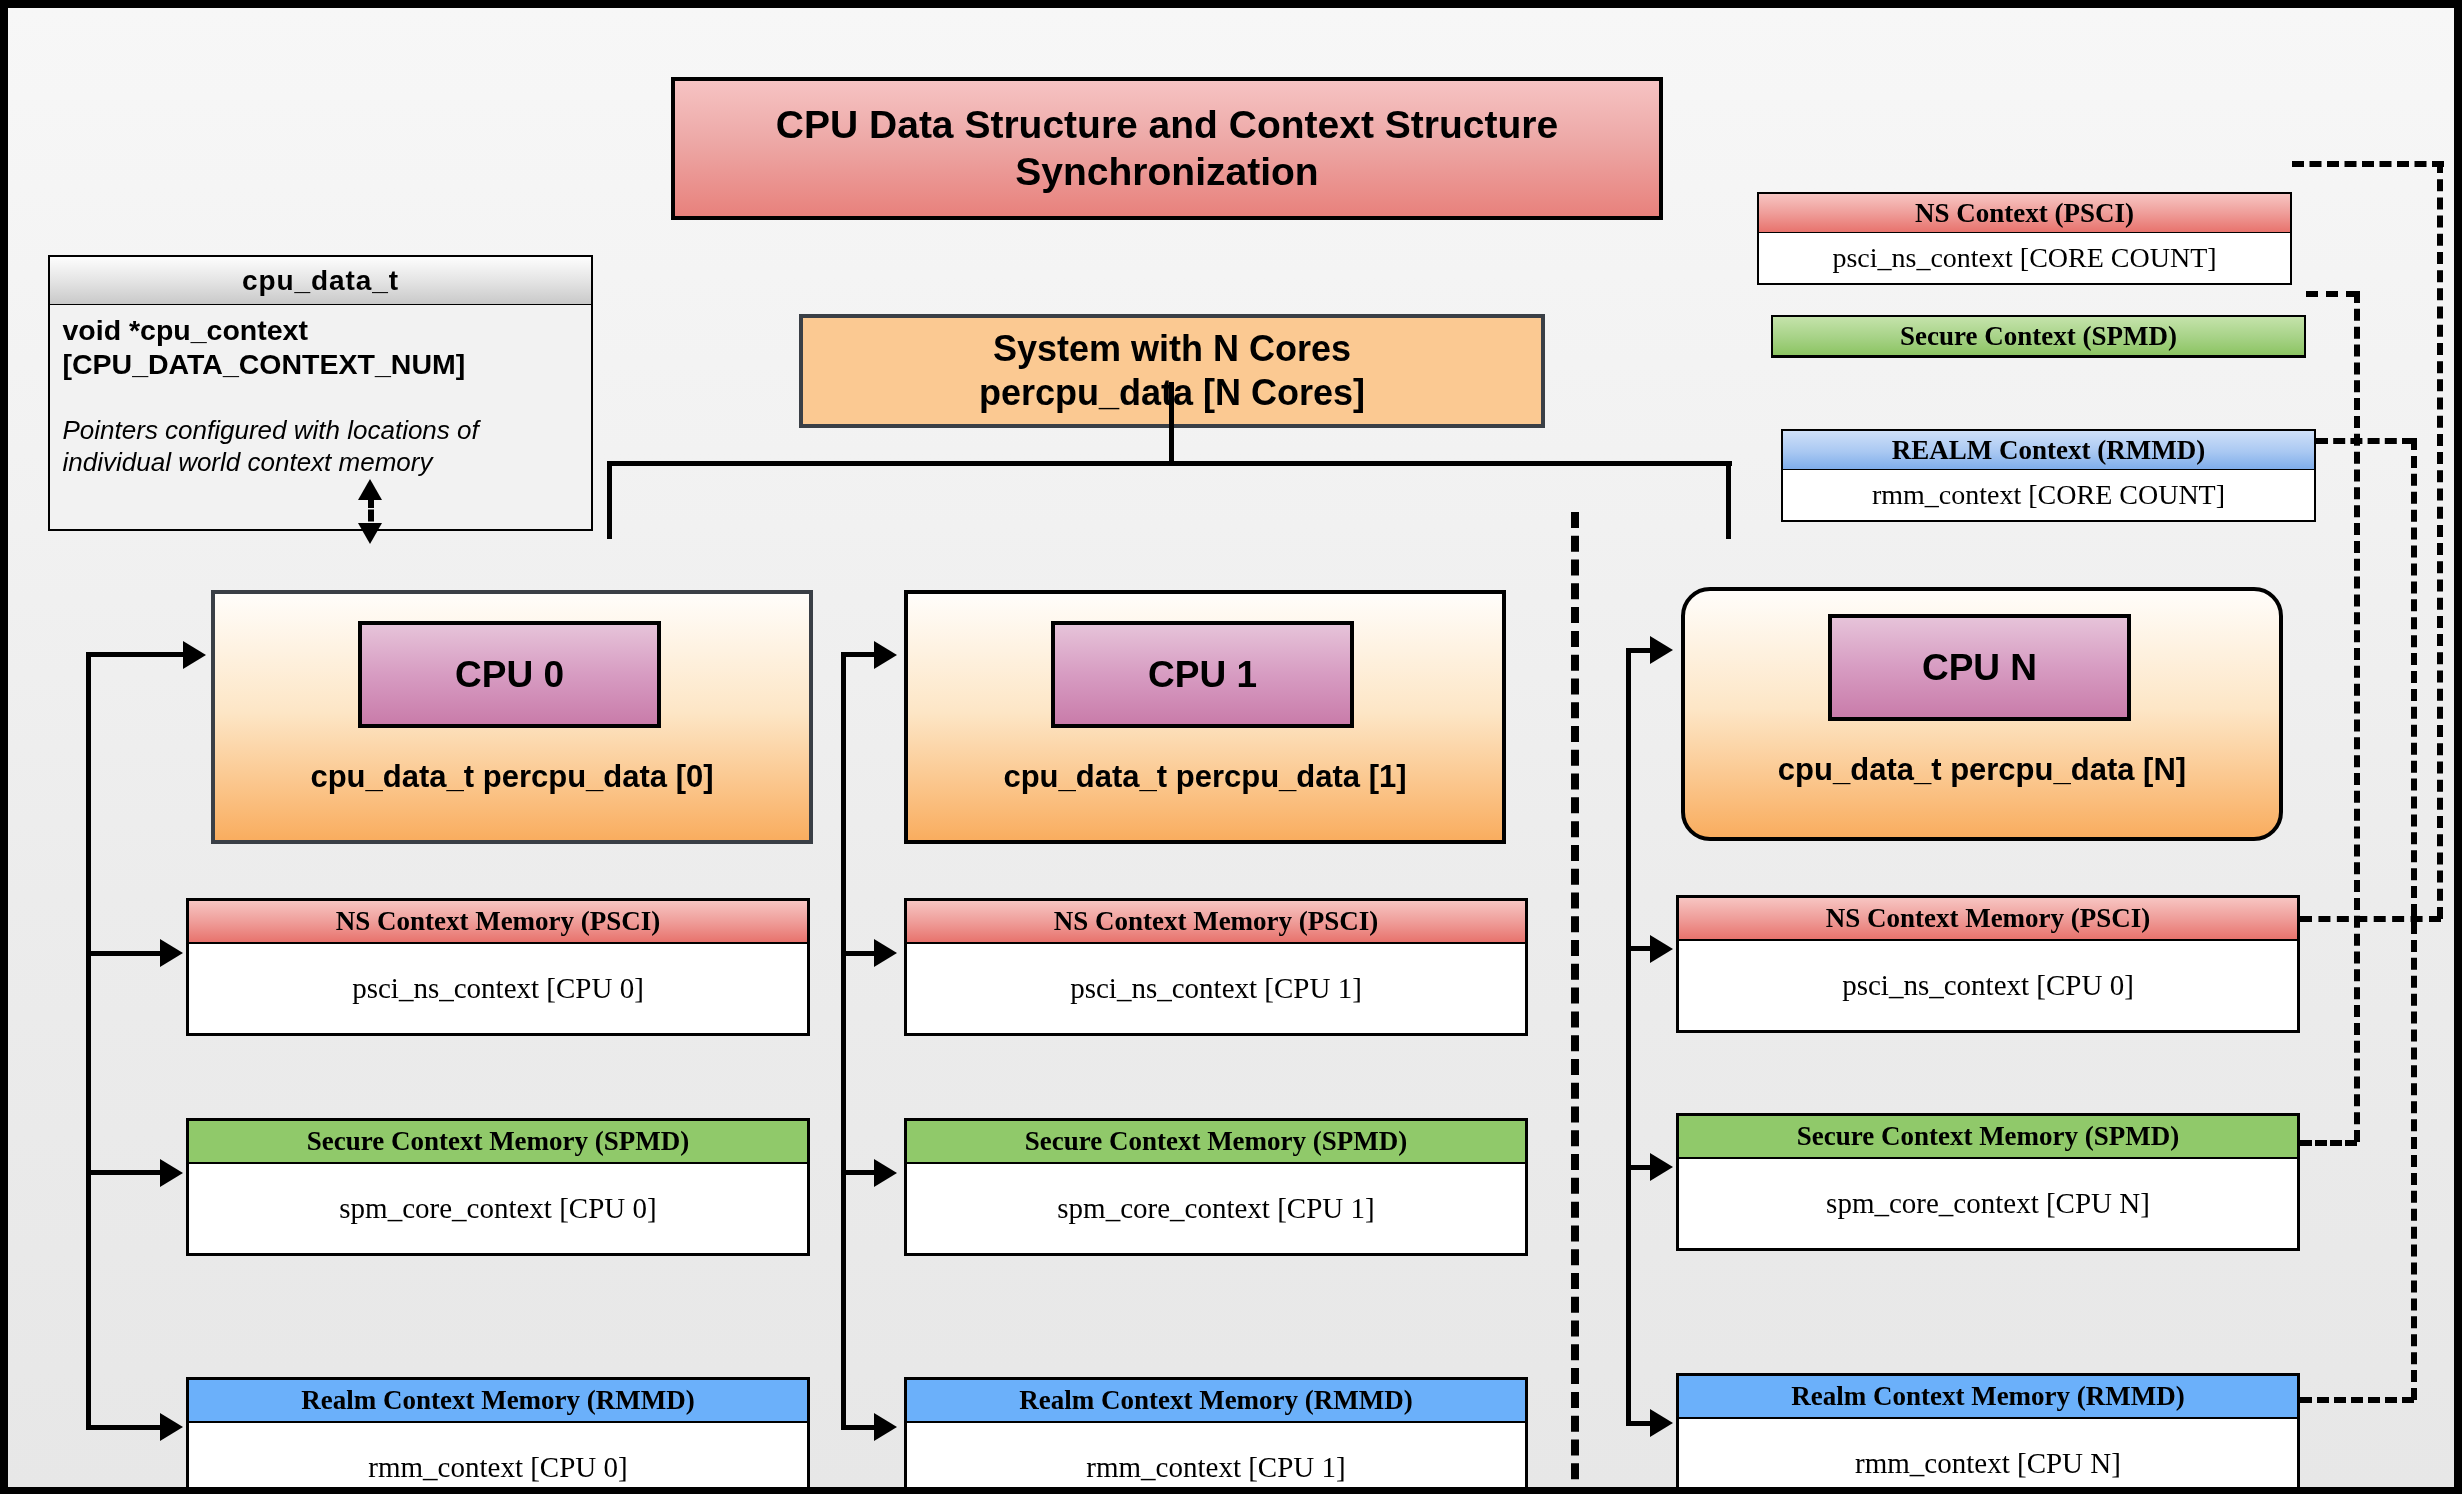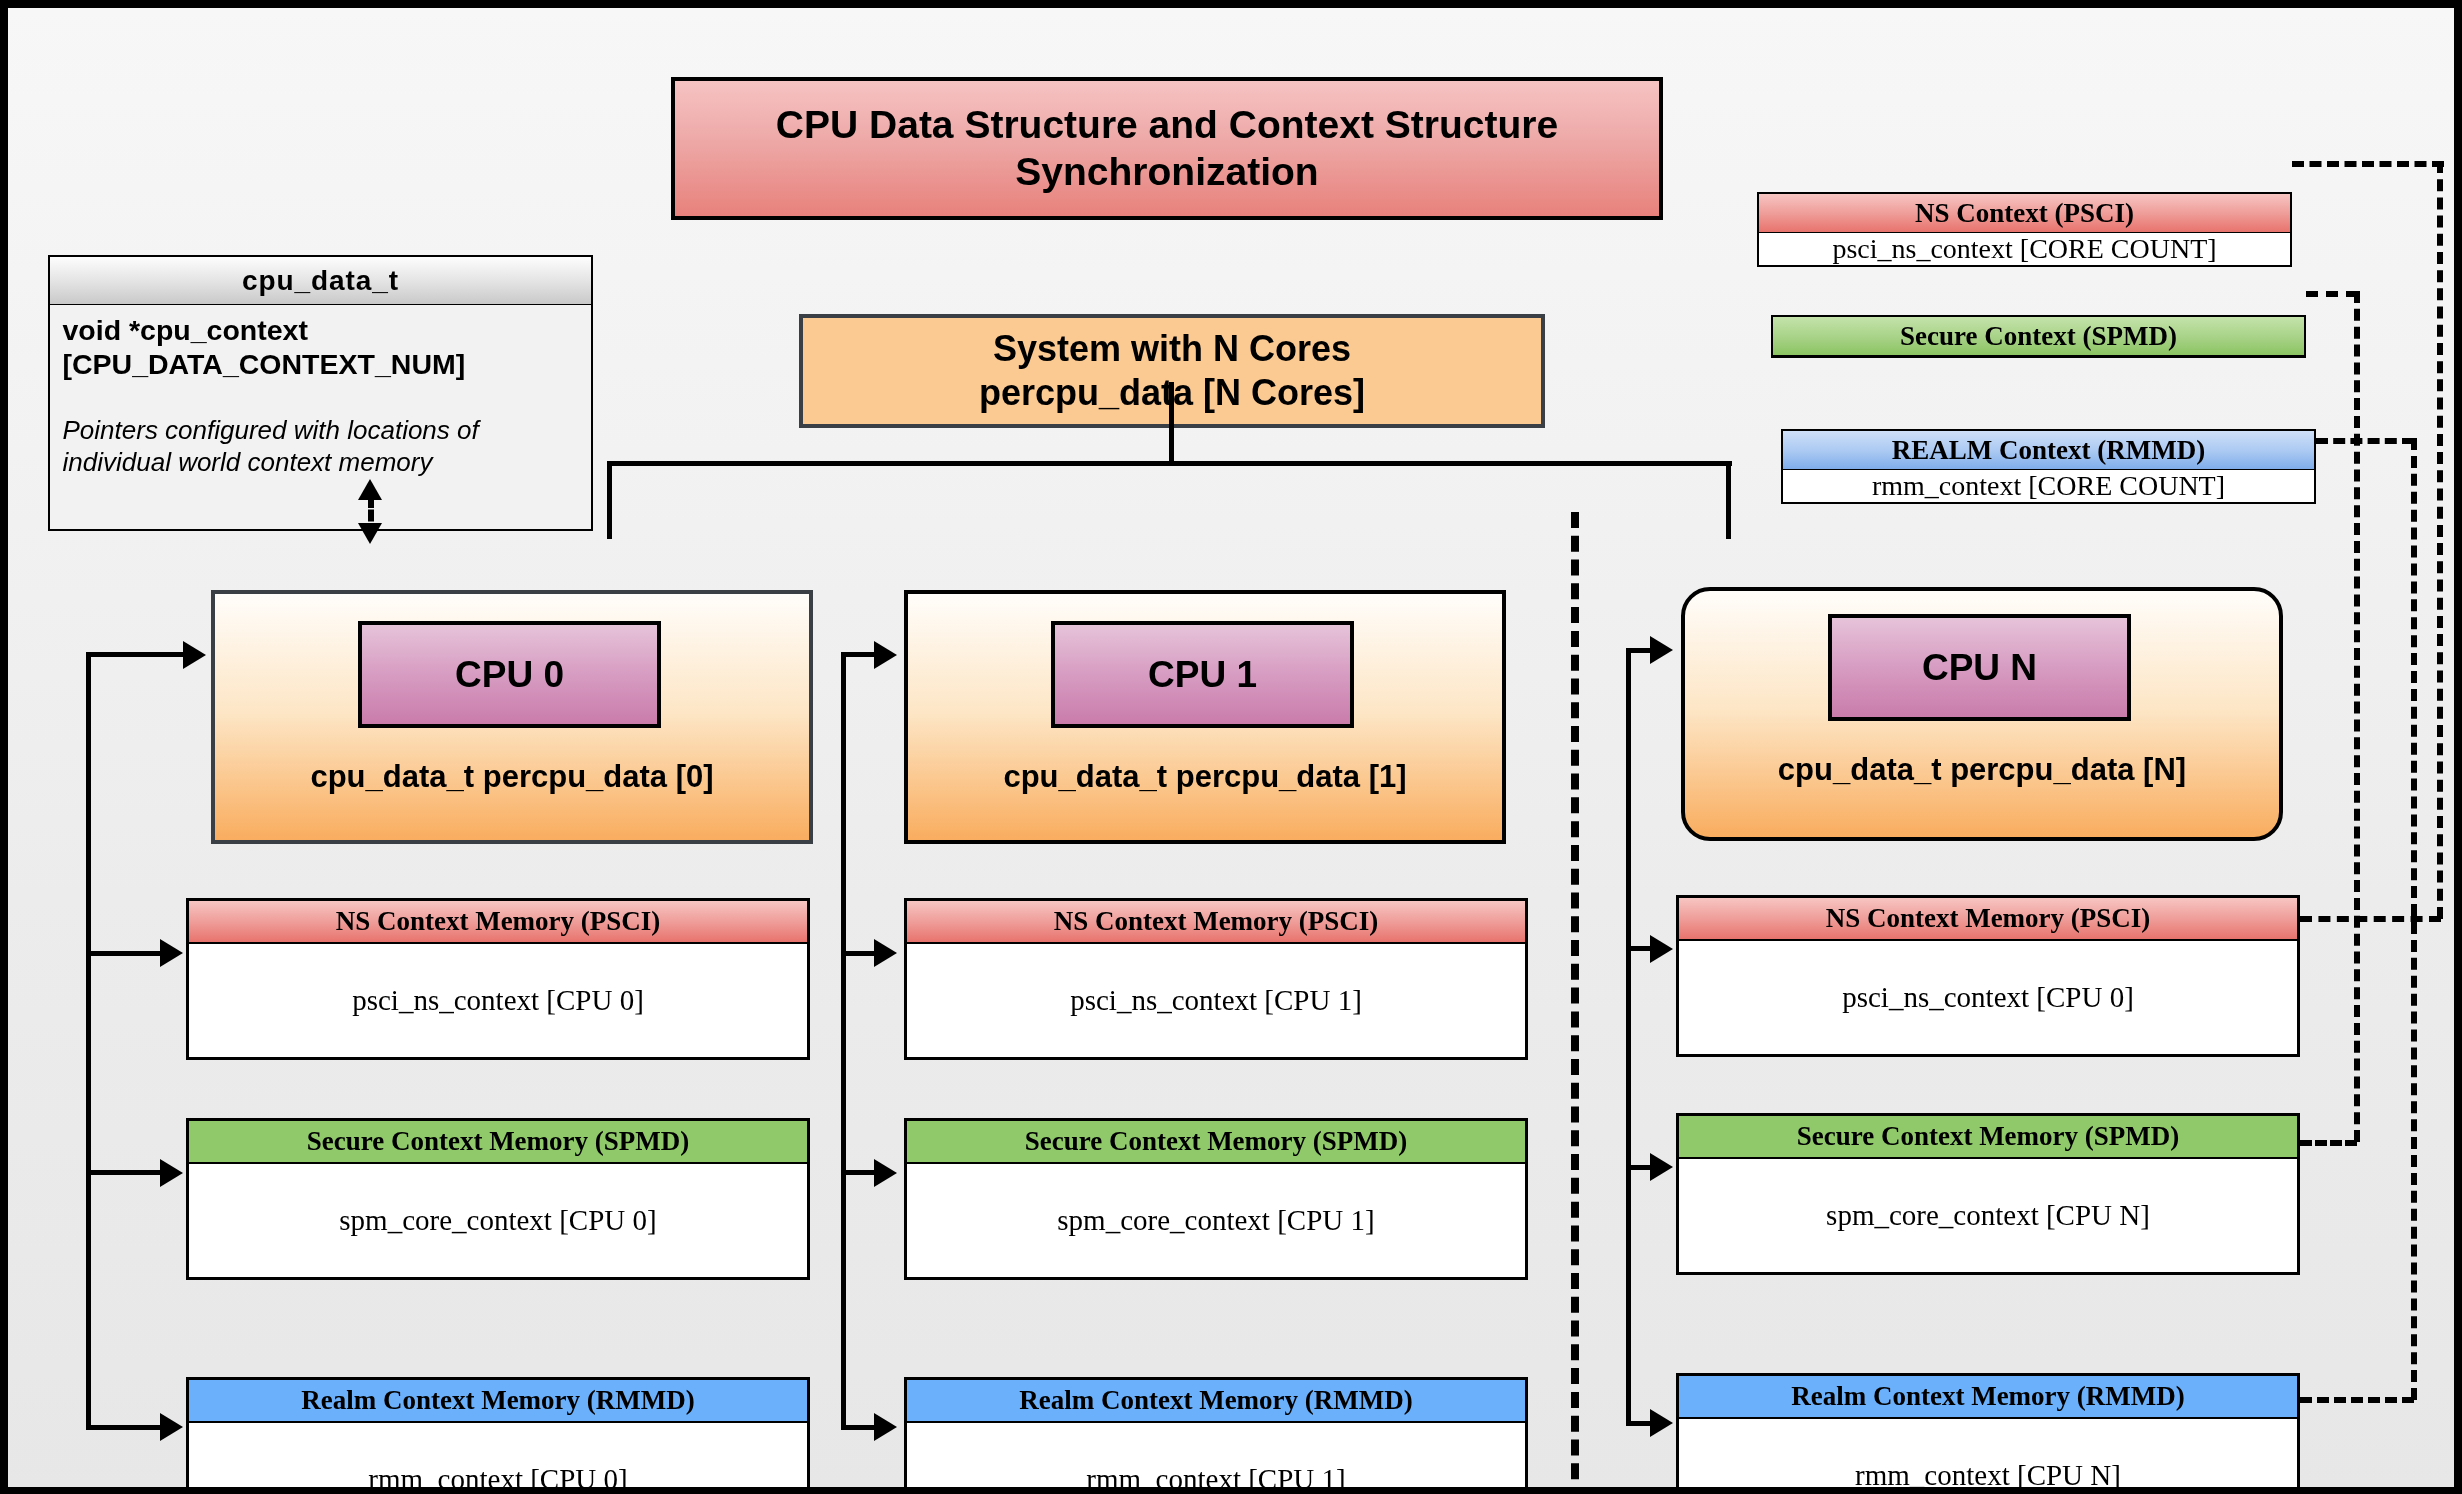--- a/index.html
+++ b/index.html
@@ -62,25 +62,25 @@
   }
   .red  .ctx-head{ background:linear-gradient(180deg,#f7c5c2 0%,#ef9e9a 50%,#e8736d 100%); }
   .green .ctx-head{ background:linear-gradient(180deg,#c5e3ab 0%,#a6d286 55%,#8cc462 100%); }
   .blue .ctx-head{ background:linear-gradient(180deg,#cfe0f8 0%,#a9c8f2 55%,#7fadea 100%); }
   .green.flat .ctx-head{ background:#90c96a; }
   .blue.flat  .ctx-head{ background:#6bb0fa; }
 
   
   .decl-card{ border:2.7px solid #000; }
   .decl-card .ctx-head{ height:39px; font-size:27px; border-bottom:1.8px solid #000; }
-  .decl-card .ctx-body{ height:32px; font-size:28px;border-radius:17px; }
+  .decl-card .ctx-body{ height:50px; font-size:28px;border-radius:17px; }
 
   
   .mem-card .ctx-head{ height:43px; font-size:27px; }
-  .mem-card .ctx-body{ height:113px; font-size:29px; }
+  .mem-card .ctx-body{ height:89px; font-size:29px; }
 
   
   .cpu-panel{
     border:4.5px solid #3a3f46;
     background:linear-gradient(180deg,#fffdfa 0%,#fde6c6 48%,#f9ad5f 100%);
   }
   .cpu-panel.plain{ border:4.5px solid #000; }
   .cpu-chip{
     position:absolute; border:4.5px solid #000;
     background:linear-gradient(180deg,#e6c3d9 0%,#d79cc2 50%,#c97caa 100%);

